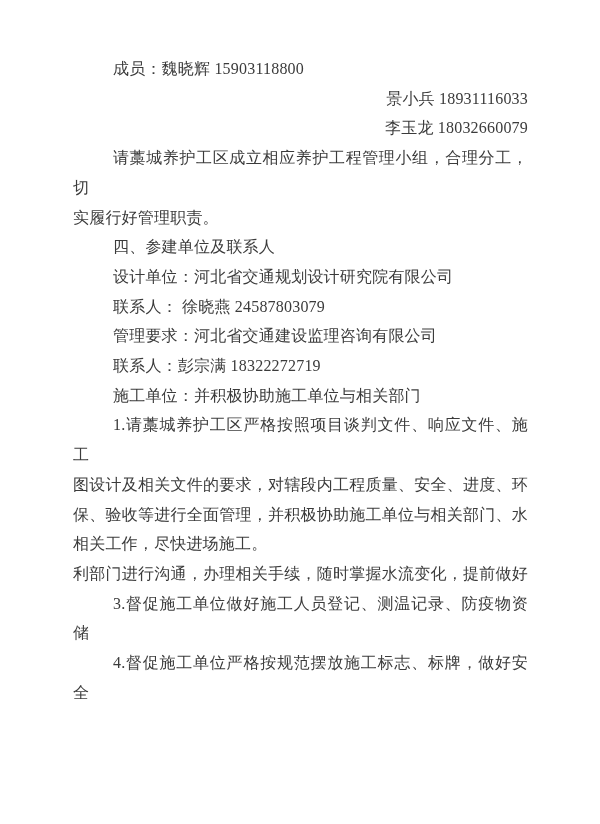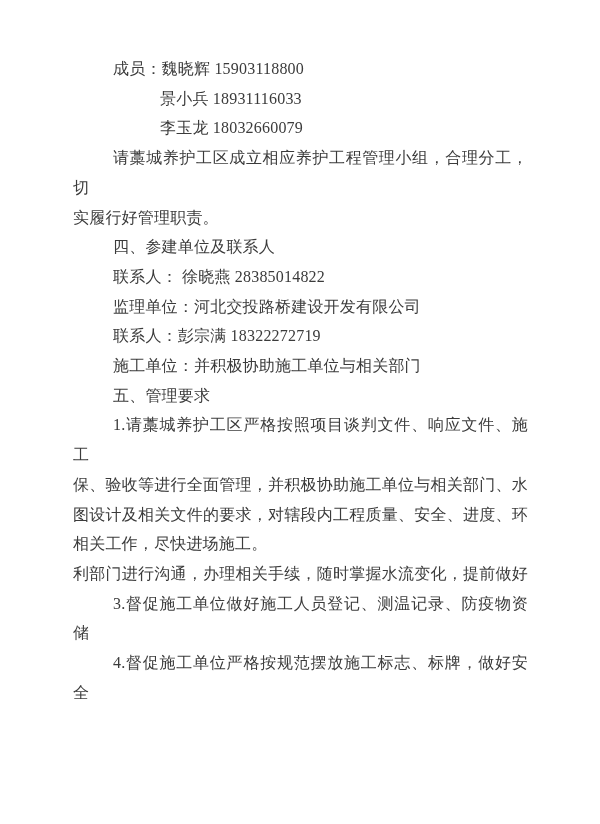--- a/index.html
+++ b/index.html
@@ -30,45 +30,46 @@
     white-space: pre-wrap;
     letter-spacing: 0.2px;
   }
   
   .ind-p {
     text-indent: 40px;
   }
   
   .ind-name {
     text-indent: 87px;
+    text-align: right;
   }
   
   .full {
     text-align: justify;
     text-align-last: justify;
   }
 </style>
 </head>
 <body>
 
 <div class="page">
   <div class="content">
     <div class="line ind-p">成员：魏晓辉 15903118800</div>
     <div class="line ind-name">景小兵 18931116033</div>
     <div class="line ind-name">李玉龙 18032660079</div>
     <div class="line ind-p full">请藁城养护工区成立相应养护工程管理小组，合理分工，切</div>
     <div class="line">实履行好管理职责。</div>
     <div class="line ind-p">四、参建单位及联系人</div>
-    <div class="line ind-p">联系人： 徐晓燕 28385014822</div>
-    <div class="line ind-p">监理单位：河北交投路桥建设开发有限公司</div>
+    <div class="line ind-p">设计单位：河北省交通规划设计研究院有限公司</div>
+    <div class="line ind-p">联系人： 徐晓燕 24587803079</div>
+    <div class="line ind-p">管理要求：河北省交通建设监理咨询有限公司</div>
     <div class="line ind-p">联系人：彭宗满 18322272719</div>
     <div class="line ind-p">施工单位：并积极协助施工单位与相关部门</div>
-    <div class="line ind-p">五、管理要求</div>
     <div class="line ind-p full">1.请藁城养护工区严格按照项目谈判文件、响应文件、施工</div>
+    <div class="line full">图设计及相关文件的要求，对辖段内工程质量、安全、进度、环</div>
     <div class="line full">保、验收等进行全面管理，并积极协助施工单位与相关部门、水</div>
-    <div class="line full">图设计及相关文件的要求，对辖段内工程质量、安全、进度、环</div>
     <div class="line">相关工作，尽快进场施工。</div>
     <div class="line full">利部门进行沟通，办理相关手续，随时掌握水流变化，提前做好</div>
     <div class="line ind-p full">3.督促施工单位做好施工人员登记、测温记录、防疫物资储</div>
     <div class="line ind-p full">4.督促施工单位严格按规范摆放施工标志、标牌，做好安全</div>
 
   </div>
 </div>
 
 </body></html>

